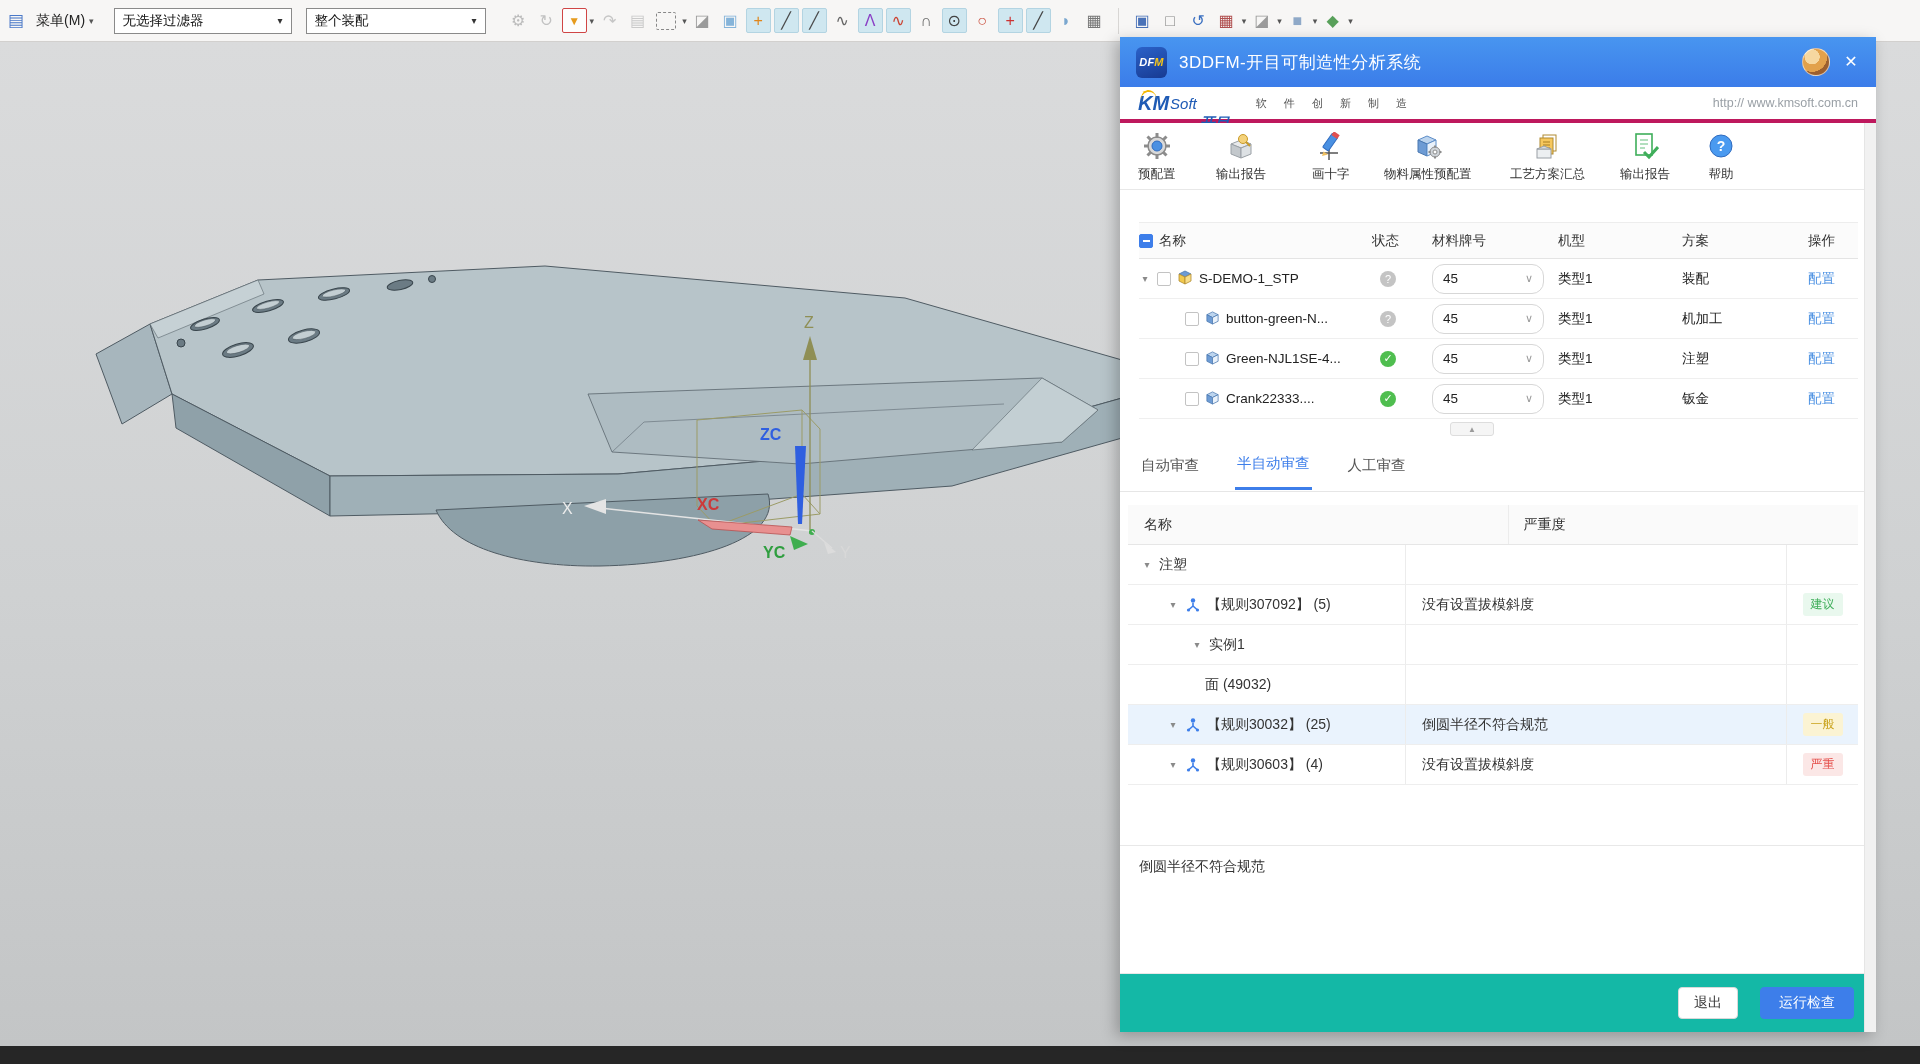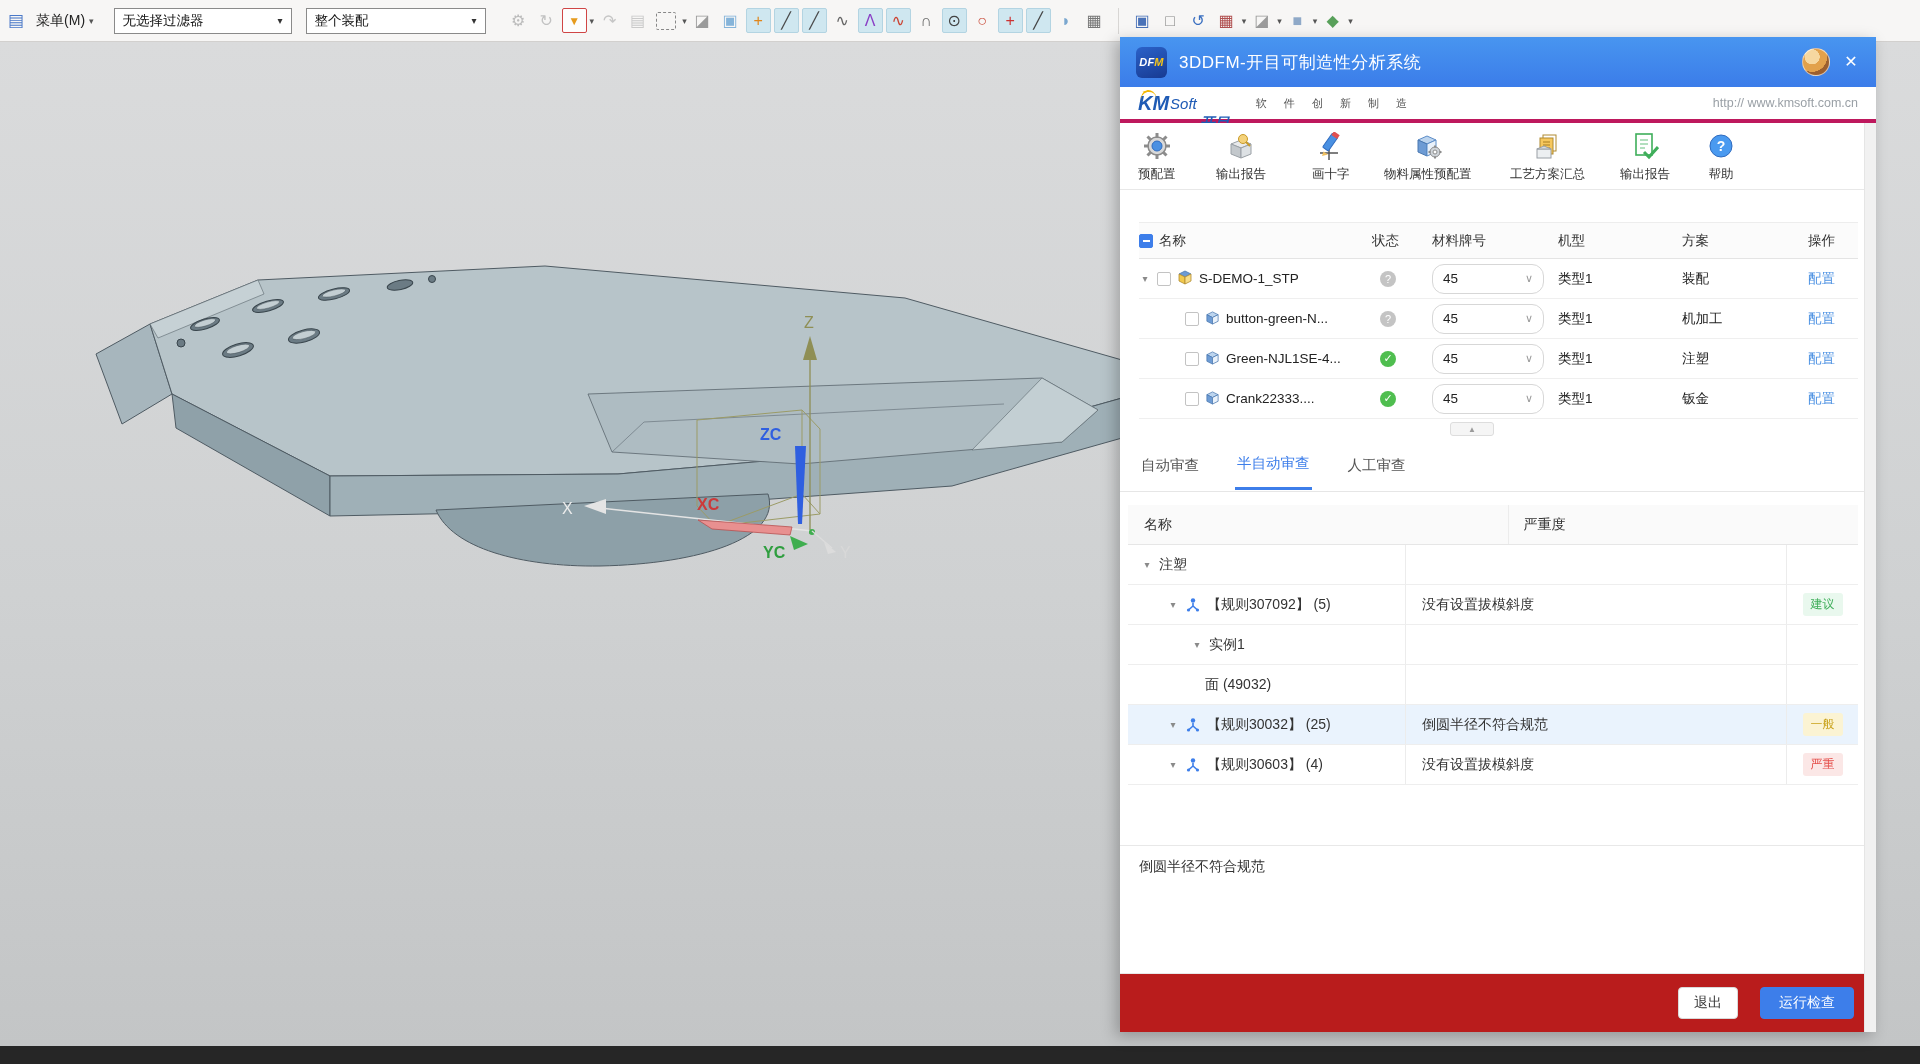--- a/index.html
+++ b/index.html
@@ -108,21 +108,21 @@
   .badge { font-size:12px; padding:3px 8px; border-radius:3px; white-space:nowrap; }
   .badge.suggest { color:#3fae5a; background:#e9f8ee; }
   .badge.normal  { color:#c9a21b; background:#fbf3d3; }
   .badge.severe  { color:#e5504c; background:#fbe7e6; }
   .ruleicon { width:16px; height:16px; flex:0 0 auto; }
 
   
   .descsec { position:absolute; left:0; top:808px; width:756px; height:128px; border-top:1px solid #e8e8e8; background:#fff; }
   .desc-text { position:absolute; left:19px; top:12px; font-size:14px; color:#333; }
   .pfooter { position:absolute; left:0; top:936px; width:756px; height:59px; border-top:1px solid #e8e8e8;
-    display:flex; align-items:center; justify-content:flex-end; gap:22px; padding-right:22px; background:#b91c1c; }
+    display:flex; align-items:center; justify-content:flex-end; gap:22px; padding-right:22px; background:#14b8a6; }
   .btn { height:32px; border-radius:4px; font-size:14px; display:flex; align-items:center; justify-content:center; }
   .btn.ghost { width:60px; background:#fff; border:1px solid #d9d9d9; color:#333; }
   .btn.primary { width:94px; background:#3d7eea; color:#fff; border:1px solid #3d7eea; }
 
   .pscroll { position:absolute; right:0; top:86px; width:12px; height:909px; background:#f1f1f1; border-left:1px solid #e5e5e5; }
 </style>
 </head>
 <body>
 
 <div class="toolbar">

